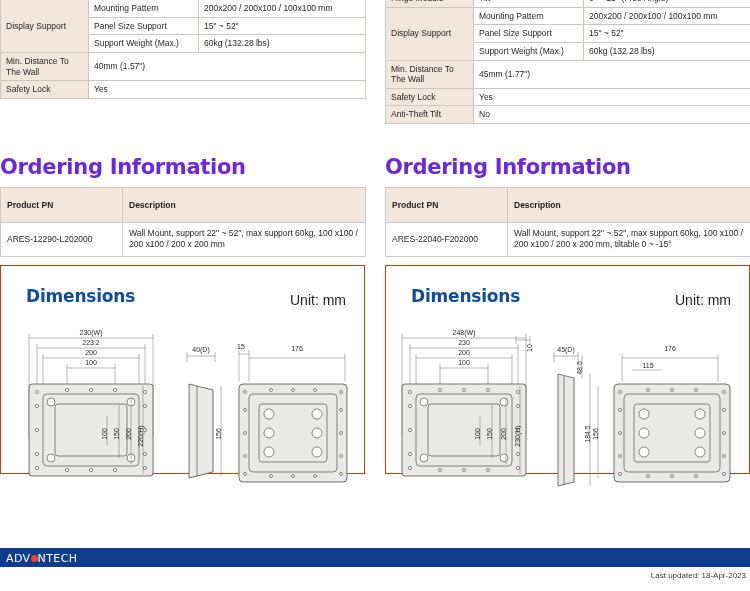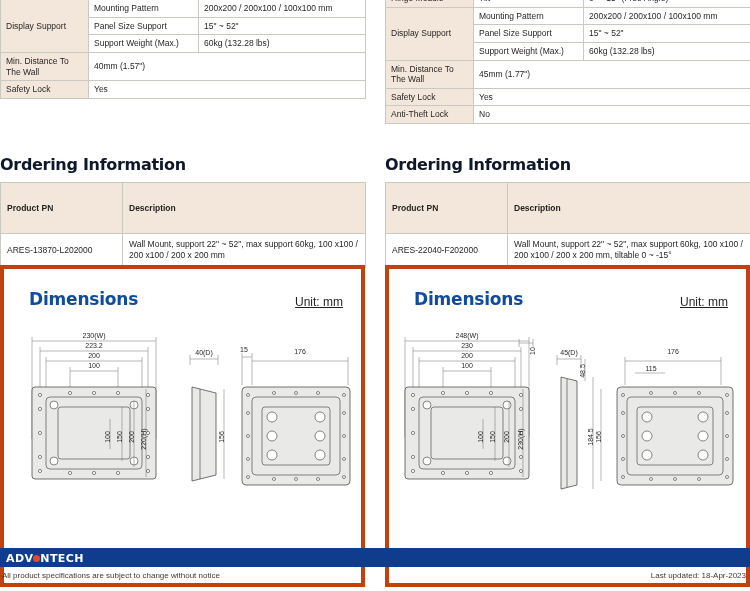--- a/index.html
+++ b/index.html
@@ -54,92 +54,91 @@
   #spec-right col.c3 { width: 167px; }
 
   
   .order-block { position: absolute; width: 365px; }
   #order-left { left: 0px; top: 155px; }
   #order-right { left: 385px; top: 155px; }
 
   .order-title {
     font-family: "DejaVu Sans", sans-serif;
     font-weight: bold;
-    font-size: 16px;
-    color: #0f172a;
+    font-size: 21px;
+    color: #6d28d9;
     letter-spacing: -0.3px;
     margin: 0 0 8px 0;
   }
   .order-table {
     border-collapse: collapse;
     table-layout: fixed;
     width: 365px;
     font-size: 8.5px;
   }
   .order-table col.oc1 { width: 122px; }
   .order-table col.oc2 { width: 243px; }
   .order-table th {
     background: #f2e7da;
     border: 1px solid #c9c9c2;
     text-align: left;
     font-weight: bold;
     font-size: 8.5px;
-    padding: 20px 6px;
+    padding: 12px 6px;
     color: #231f20;
   }
   .order-table td {
     border: 1px solid #c9c9c2;
     padding: 5px 6px;
     vertical-align: middle;
     line-height: 1.35;
     background: #fff;
   }
 
   
   .dim-panel {
     position: absolute;
     top: 265px;
     width: 365px;
-    height: 322px;
-    border: 4px solid #c2410c;
+    height: 209px;
+    border: 1px solid #c2410c;
     background: #ffffff;
   }
   #dim-left { left: 0px; }
   #dim-right { left: 385px; }
 
   .dim-title {
     position: absolute;
     left: 25px; top: 20px;
     font-family: "DejaVu Sans", sans-serif;
     font-weight: bold;
     font-size: 17px;
     color: #0f4c9c;
     letter-spacing: -0.2px;
   }
   .dim-unit {
     position: absolute;
     right: 18px; top: 26px;
-    font-size: 12px;
+    font-size: 14px;
     color: #231f20;
-    text-decoration: underline;
   }
   .dim-svg { position: absolute; left: 0; top: 40px; }
 
   
   .footer-bar {
     position: absolute;
     left: 0; top: 548px;
     width: 750px; height: 19px;
     background: #0f3c8c;
   }
   .logo {
     position: absolute;
     left: 6px; top: 552px;
     font-family: "DejaVu Sans", sans-serif;
-    font-weight: bold;
+    font-weight: normal;
     font-size: 11px;
     color: #ffffff;
     letter-spacing: 0.4px;
   }
   .logo .dot {
     display: inline-block;
     width: 7px; height: 7px;
     border-radius: 50%;
     background: #e8472a;
     margin: 0 0px 0 0px;
@@ -232,42 +231,42 @@
       </tr>
       <tr>
         <td class="cat">Min. Distance To The Wall</td>
         <td class="val" colspan="2">45mm (1.77")</td>
       </tr>
       <tr>
         <td class="cat">Safety Lock</td>
         <td class="val" colspan="2">Yes</td>
       </tr>
       <tr>
-        <td class="cat">Anti-Theft Lock</td>
+        <td class="cat">Anti-Theft Tilt</td>
         <td class="val" colspan="2">No</td>
       </tr>
     </tbody>
   </table>
 
   <div class="order-block" id="order-left">
     <div class="order-title">Ordering Information</div>
     <table class="order-table">
       <colgroup>
           <col class="oc1">
           <col class="oc2">
         </colgroup>
       <thead>
         <tr>
           <th>Product PN</th>
           <th>Description</th>
         </tr>
       </thead>
       <tbody>
         <tr>
-          <td>ARES-13870-L202000</td>
+          <td>ARES-12290-L202000</td>
           <td>Wall Mount, support 22" ~ 52", max support 60kg, 100 x100 / 200 x100 / 200 x 200 mm</td>
         </tr>
       </tbody>
     </table>
   </div>
 
   <div class="order-block" id="order-right">
     <div class="order-title">Ordering Information</div>
     <table class="order-table">
       <colgroup>
@@ -523,16 +522,15 @@
         <circle class="hole" cx="310" cy="84" r="1.5"></circle>
         <circle class="hole" cx="262" cy="170" r="1.5"></circle>
         <circle class="hole" cx="286" cy="170" r="1.5"></circle>
         <circle class="hole" cx="310" cy="170" r="1.5"></circle>
       </g>
     </svg>
   </div>
 
   <div class="footer-bar"></div>
   <div class="logo"><span>ADV</span><span class="dot"></span><span>NTECH</span></div>
-  <div class="footer-note">All product specifications are subject to change without notice</div>
   <div class="footer-date">Last updated: 18-Apr-2023</div>
 
 </div>
 
 </body></html>

